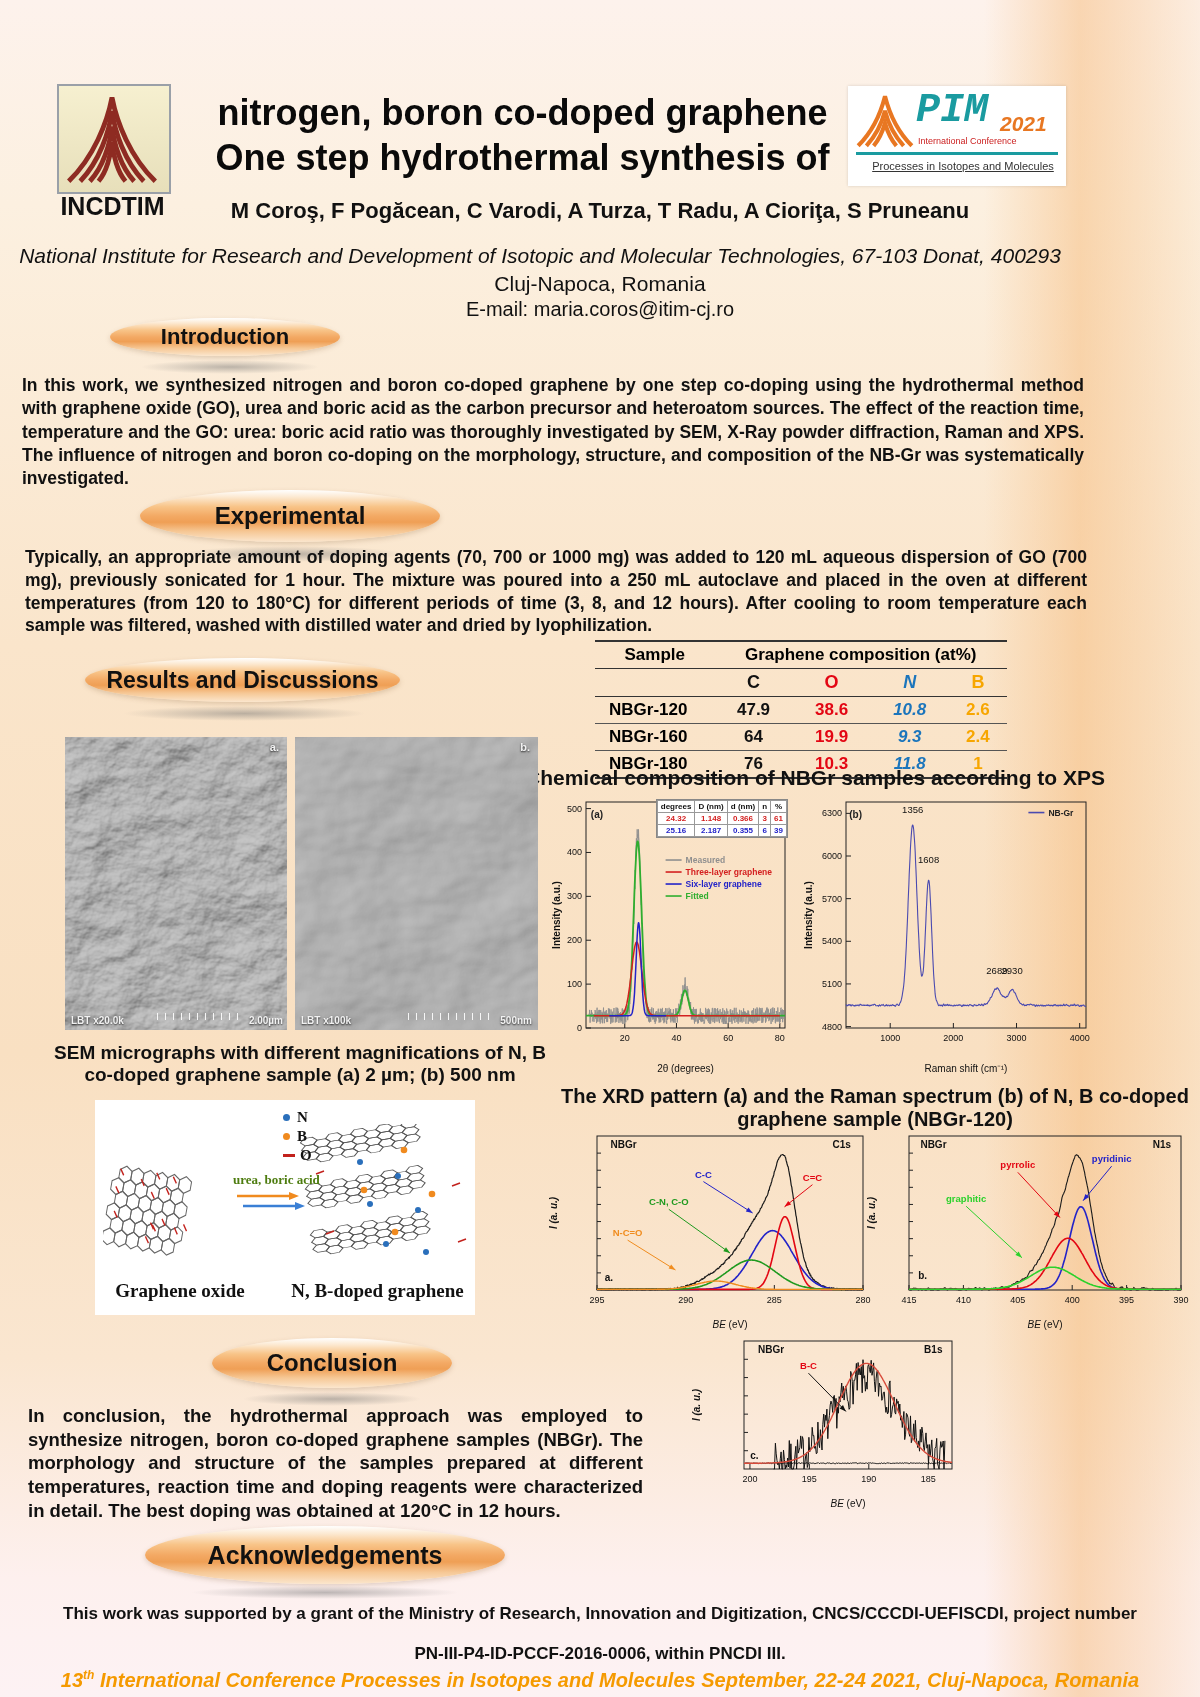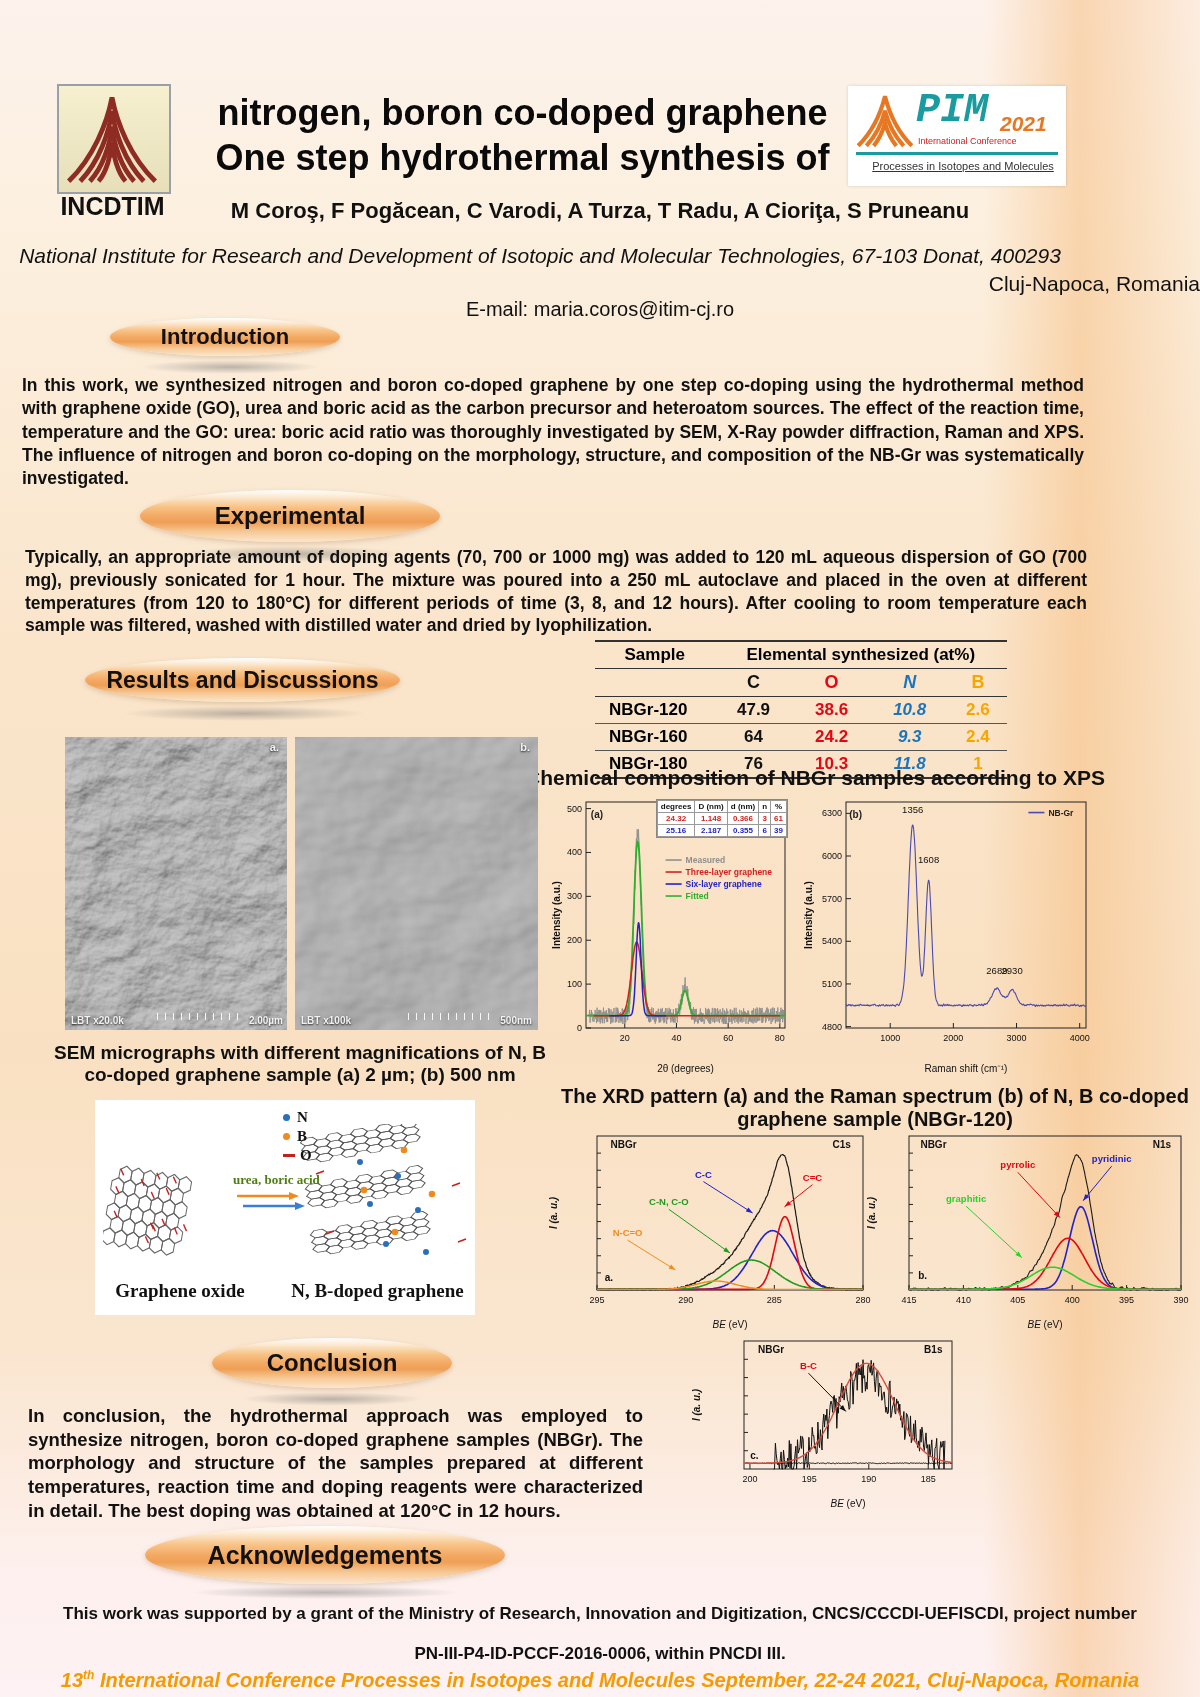--- a/index.html
+++ b/index.html
@@ -57,21 +57,21 @@
     </svg>
     <div class="abs serif" style="left:68px;top:2px;font-size:40px;font-weight:bold;font-style:italic;color:#1a9ba0;font-family:Liberation Mono, monospace;">PIM</div>
     <div class="abs" style="left:152px;top:26px;font-size:21px;font-weight:bold;font-style:italic;color:#e87722;">2021</div>
     <div class="abs" style="left:70px;top:50px;font-size:9px;color:#cc2222;">International Conference</div>
     <div class="abs" style="left:8px;top:66px;width:202px;height:3px;background:#1a9ba0;"></div>
     <div class="abs" style="left:0;top:74px;width:230px;text-align:center;font-size:11px;color:#333;text-decoration:underline;">Processes in Isotopes and Molecules</div>
   </div>
 
   <div class="abs" style="left:180px;top:198px;width:840px;text-align:center;font-size:22px;font-weight:bold;color:#111;">M Coroş, F Pogăcean, C Varodi, A Turza, T Radu, A Cioriţa, S Pruneanu</div>
   <div class="abs" style="left:0;top:244px;width:1080px;text-align:center;font-size:21px;font-style:italic;color:#111;">National Institute for Research and Development of Isotopic and Molecular Technologies, 67-103 Donat, 400293</div>
-  <div class="abs" style="left:0;top:272px;width:1200px;text-align:right;font-size:21px;color:#111;">Cluj-Napoca, Romania</div>
+  <div class="abs" style="left:0;top:272px;width:1200px;text-align:center;font-size:21px;color:#111;">Cluj-Napoca, Romania</div>
   <div class="abs" style="left:0;top:298px;width:1200px;text-align:center;font-size:20px;color:#111;">E-mail: maria.coros@itim-cj.ro</div>
 
   <div class="pill" style="left:110px;top:318px;width:230px;height:38px;font-size:22px;">
       <span>Introduction</span>
     </div>
   <div class="pill-shadow" style="left:140px;top:360px;width:180px;height:14px;"></div>
   <div class="para" style="left:22px;top:374px;width:1062px;font-size:17.5px;line-height:1.33;">In this work, we synthesized nitrogen and boron co-doped graphene by one step co-doping using the hydrothermal method with graphene oxide (GO), urea and boric acid as the carbon precursor and heteroatom sources. The effect of the reaction time, temperature and the GO: urea: boric acid ratio was thoroughly investigated by SEM, X-Ray powder diffraction, Raman and XPS. The influence of nitrogen and boron co-doping on the morphology, structure, and composition of the NB-Gr was systematically investigated.</div>
 
   <div class="pill" style="left:140px;top:490px;width:300px;height:52px;font-size:24px;">
       <span>Experimental</span>
@@ -82,40 +82,40 @@
   <div class="pill" style="left:85px;top:658px;width:315px;height:44px;font-size:23px;">
       <span>Results and Discussions</span>
     </div>
   <div class="pill-shadow" style="left:122px;top:706px;width:244px;height:15px;"></div>
 
   <div class="abs" id="comp-table" style="left:595px;top:640px;width:412px;">
       <table>
         <tbody>
           <tr style="border-top:2.5px solid #333;border-bottom:1.5px solid #333;">
             <th style="width:29%">Sample</th>
-            <th colspan="4">Elemental synthesized (at%)</th>
+            <th colspan="4">Graphene composition (at%)</th>
           </tr>
           <tr style="border-bottom:1.5px solid #333;">
             <th></th>
             <th style="color:#111111;font-size:18px;">C</th>
             <th style="color:#e30613;font-size:18px;">O</th>
             <th style="color:#1b75bc;font-size:18px;font-style:italic;">N</th>
             <th style="color:#f7a600;font-size:18px;">B</th>
           </tr>
           <tr style="border-bottom:1.2px solid #555;">
             <th style="text-align:left;padding-left:14px;">NBGr-120</th>
             <td style="color:#111111;">47.9</td>
             <td style="color:#e30613;">38.6</td>
             <td style="color:#1b75bc;font-style:italic;">10.8</td>
             <td style="color:#f7a600;">2.6</td>
           </tr>
           <tr style="border-bottom:1.2px solid #555;">
             <th style="text-align:left;padding-left:14px;">NBGr-160</th>
             <td style="color:#111111;">64</td>
-            <td style="color:#e30613;">24.2</td>
+            <td style="color:#e30613;">19.9</td>
             <td style="color:#1b75bc;font-style:italic;">9.3</td>
             <td style="color:#f7a600;">2.4</td>
           </tr>
           <tr style="border-bottom:2.5px solid #333;">
             <th style="text-align:left;padding-left:14px;">NBGr-180</th>
             <td style="color:#111111;">76</td>
             <td style="color:#e30613;">10.3</td>
             <td style="color:#1b75bc;font-style:italic;">11.8</td>
             <td style="color:#f7a600;">1</td>
           </tr>

